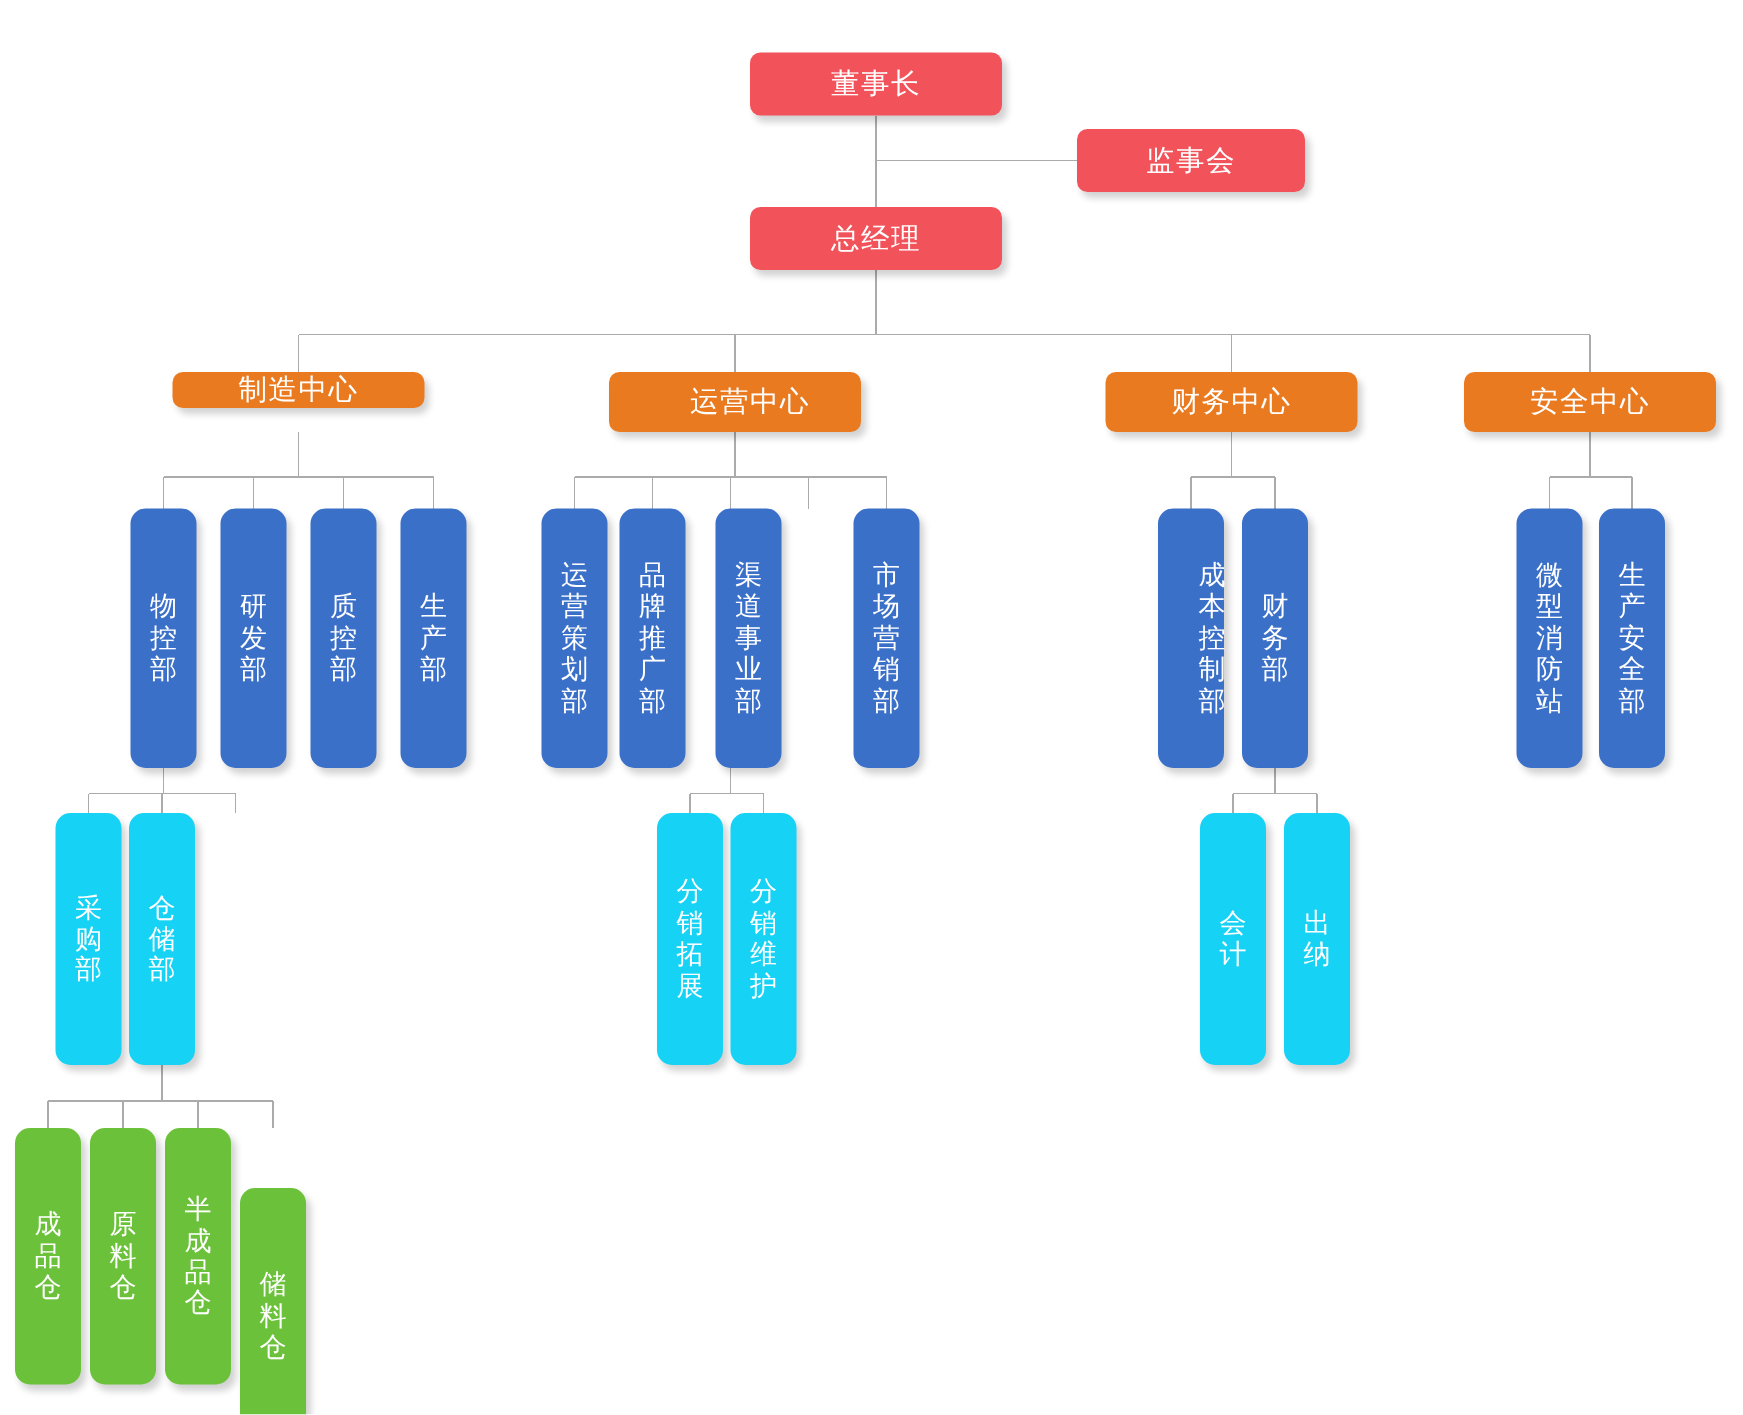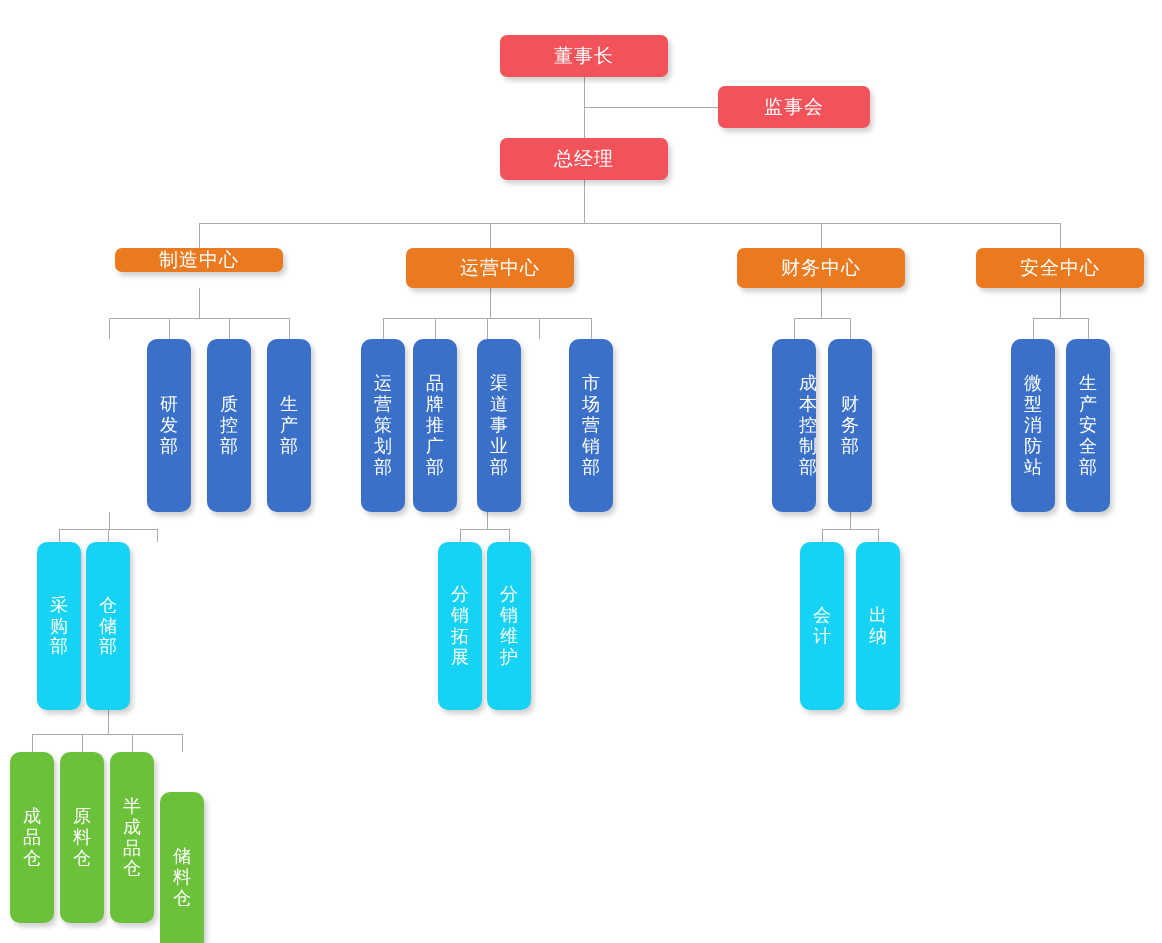--- a/index.html
+++ b/index.html
@@ -75,20 +75,23 @@
 
   <div class="node h-node lvl-exec" style="left:500px; top:35px;">董事长</div>
   <div class="node h-node lvl-exec" style="left:718px; top:86px; width:152px;">监事会</div>
   <div class="node h-node lvl-exec" style="left:500px; top:138px;">总经理</div>
 
   <div class="node h-node lvl-center" style="left:115px; top:248px; height:24px;">制造中心</div>
   <div class="node h-node lvl-center" style="left:406px; top:248px; height:40px;padding-left:20px;">运营中心</div>
   <div class="node h-node lvl-center" style="left:737px; top:248px; height:40px;">财务中心</div>
   <div class="node h-node lvl-center" style="left:976px; top:248px; height:40px;">安全中心</div>
 
+  <div class="node v-node dept-node lvl-dept" style="left:87px;">
+    <span class="vt">物控部</span>
+  </div>
   <div class="node v-node dept-node lvl-dept" style="left:147px;">
     <span class="vt">研发部</span>
   </div>
   <div class="node v-node dept-node lvl-dept" style="left:207px;">
     <span class="vt">质控部</span>
   </div>
   <div class="node v-node dept-node lvl-dept" style="left:267px;">
     <span class="vt">生产部</span>
   </div>
 

